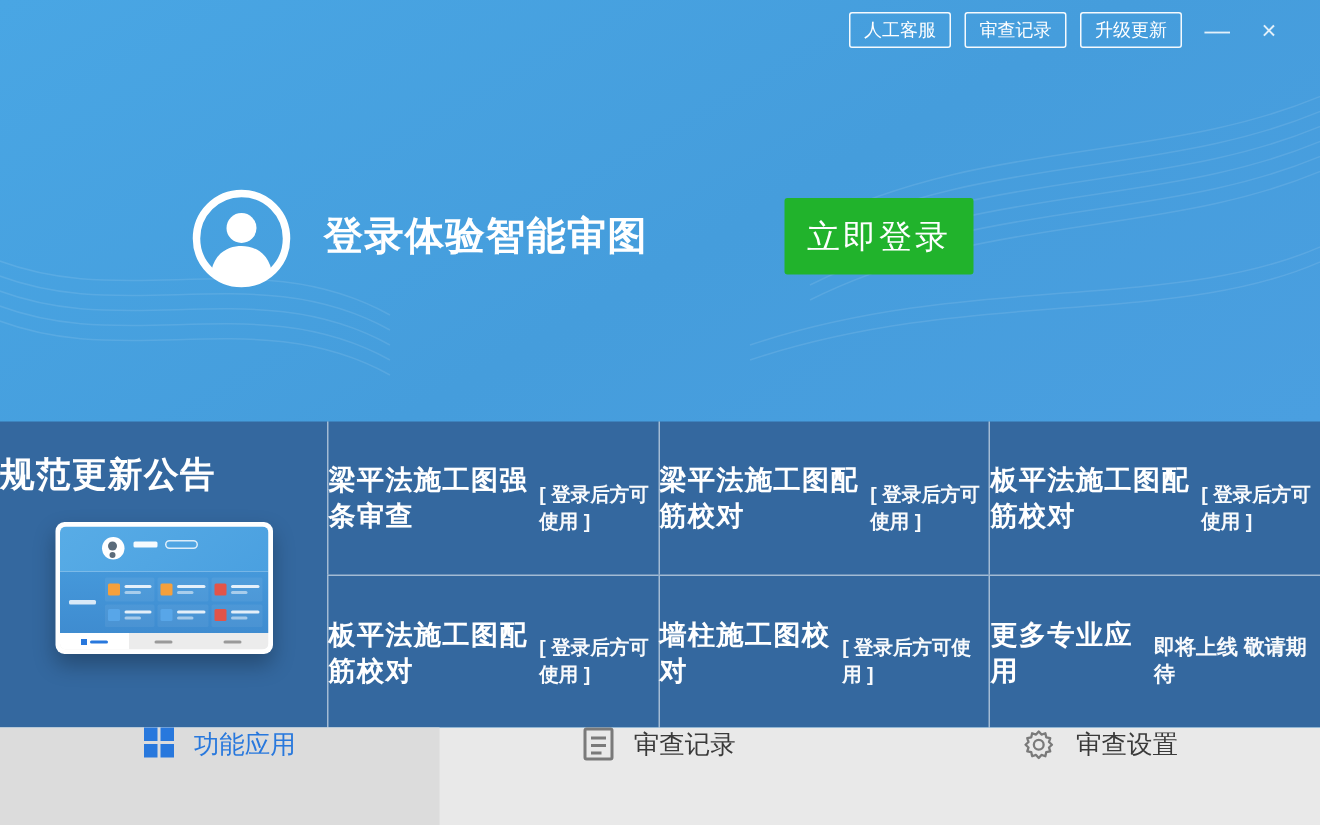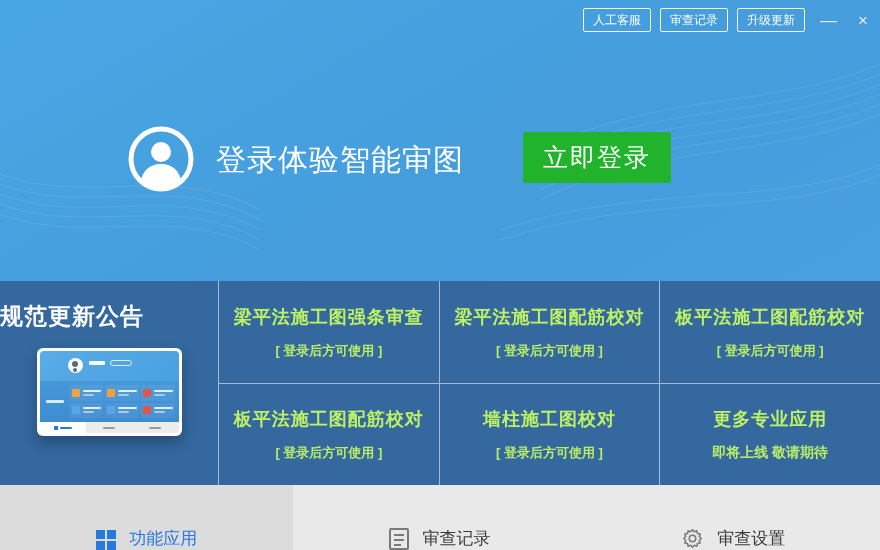--- a/index.html
+++ b/index.html
@@ -3,28 +3,28 @@
 <meta charset="utf-8">
 <style>
   html,body{margin:0;padding:0;background:#222;}
   *{box-sizing:border-box;font-family:"Liberation Sans","DejaVu Sans",sans-serif;}
   .window{position:relative;width:880px;height:550px;overflow:hidden;background:#47a1de;outline:1px solid rgba(0,0,0,.45);}
 
   
   .hero{position:absolute;left:0;top:0;width:880px;height:281px;
         background:linear-gradient(150deg,#49a6e4 0%,#459ddc 55%,#4a9fe0 100%);}
   .waves{position:absolute;inset:0;pointer-events:none;}
-  .titlebar{position:absolute;top:8px;right:6px;display:flex;align-items:center;gap:9px;z-index:5;}
+  .titlebar{position:absolute;top:8px;right:23px;display:flex;align-items:center;gap:9px;z-index:5;}
   .tb-btn{border:1px solid rgba(255,255,255,.95);color:#fff;font-size:12px;line-height:1;
           padding:5px 9px;border-radius:2px;background:transparent;cursor:pointer;}
   .win-glyph{color:rgba(255,255,255,.85);font-size:17px;line-height:1;padding:0 6px;cursor:pointer;user-select:none;}
   .avatar{position:absolute;left:128px;top:126px;width:66px;height:66px;}
-  .hero-title{position:absolute;left:216px;top:140px;color:#fff;font-size:30px;font-weight:400;letter-spacing:1px;}
-  .login-btn{position:absolute;left:523px;top:132px;width:148px;height:51px;background:#21b32c;border:none;
-             color:#fff;font-size:25px;border-radius:2px;cursor:pointer;letter-spacing:2px;}
+  .hero-title{position:absolute;left:216px;top:140px;color:#fff;font-size:26px;font-weight:700;letter-spacing:1px;}
+  .login-btn{position:absolute;left:523px;top:132px;width:126px;height:51px;background:#21b32c;border:none;
+             color:#fff;font-size:22px;border-radius:2px;cursor:pointer;letter-spacing:2px;}
 
   
   .middle{position:absolute;left:0;top:281px;width:880px;height:204px;background:#34689f;}
   .announce{position:absolute;left:0;top:0;width:218px;height:204px;}
   .announce-title{margin-top:20px;text-align:left;color:#fff;font-size:23px;font-weight:bold;letter-spacing:1px;}
   .thumb{position:relative;width:145px;height:88px;margin:16px auto 0;background:#fff;border-radius:6px;padding:3px;
          box-shadow:0 7px 14px rgba(0,0,0,.28);cursor:pointer;}
   .thumb-inner{width:100%;height:100%;border-radius:4px;overflow:hidden;display:flex;flex-direction:column;}
   .t-hero{height:30px;background:linear-gradient(140deg,#58ace6,#4aa0e0);position:relative;}
   .t-avatar{position:absolute;left:28px;top:7px;width:15px;height:15px;border-radius:50%;background:#fff;}
@@ -42,30 +42,30 @@
   .t-lines i:last-child{width:60%;opacity:.6;}
   .t-bar{height:11px;background:#ececec;display:flex;align-items:center;}
   .t-tab{flex:1;display:flex;align-items:center;justify-content:center;gap:2px;height:100%;}
   .t-tab.on{background:#fff;}
   .t-tab .sq{width:4px;height:4px;background:#2878dd;}
   .t-tab .ln{width:12px;height:2px;background:#2878dd;border-radius:1px;}
   .t-tab .lng{width:12px;height:2px;background:#9a9a9a;border-radius:1px;}
 
   .grid{position:absolute;left:218px;top:0;width:662px;height:204px;display:grid;
         grid-template-columns:1fr 1fr 1fr;grid-template-rows:1fr 1fr;}
-  .cell{border-left:1px solid rgba(255,255,255,.55);display:flex;flex-direction:column;align-items:center;
-        justify-content:center;cursor:pointer;color:#bef264;}
+  .cell{border-left:1px solid rgba(255,255,255,.55);display:flex;align-items:center;
+        justify-content:center;cursor:pointer;color:#ffffff;}
   .cell.r2{border-top:1px solid rgba(255,255,255,.55);}
   .cell .f-title{font-size:18px;font-weight:bold;letter-spacing:1px;}
   .cell .f-sub{margin-top:13px;font-size:13px;font-weight:600;opacity:.97;}
   .cell .f-sub.strong{font-size:14px;font-weight:bold;}
 
   
   .tabbar{position:absolute;left:0;top:485px;width:880px;height:65px;background:#e9e9e9;display:flex;}
-  .tab{flex:1;display:flex;align-items:flex-end;justify-content:center;gap:13px;cursor:pointer;
+  .tab{flex:1;display:flex;align-items:flex-start;justify-content:center;gap:13px;cursor:pointer;
        color:#3a3a3a;font-size:17px;}
   .tab.active{background:#dcdcdc;color:#2878dd;}
   .grid-icon{display:grid;grid-template-columns:9px 9px;grid-template-rows:9px 9px;gap:2px;}
   .grid-icon i{background:#2878dd;display:block;}
   .doc-icon{width:20px;height:22px;border:2px solid #7a7a7a;border-radius:2px;position:relative;background:transparent;}
   .doc-icon i{position:absolute;left:3px;right:3px;height:2px;background:#7a7a7a;}
   .doc-icon i:nth-child(1){top:4px;}.doc-icon i:nth-child(2){top:9px;}.doc-icon i:nth-child(3){top:14px;right:6px;}
   .gear-icon svg{display:block;}
 </style>
 </head>

